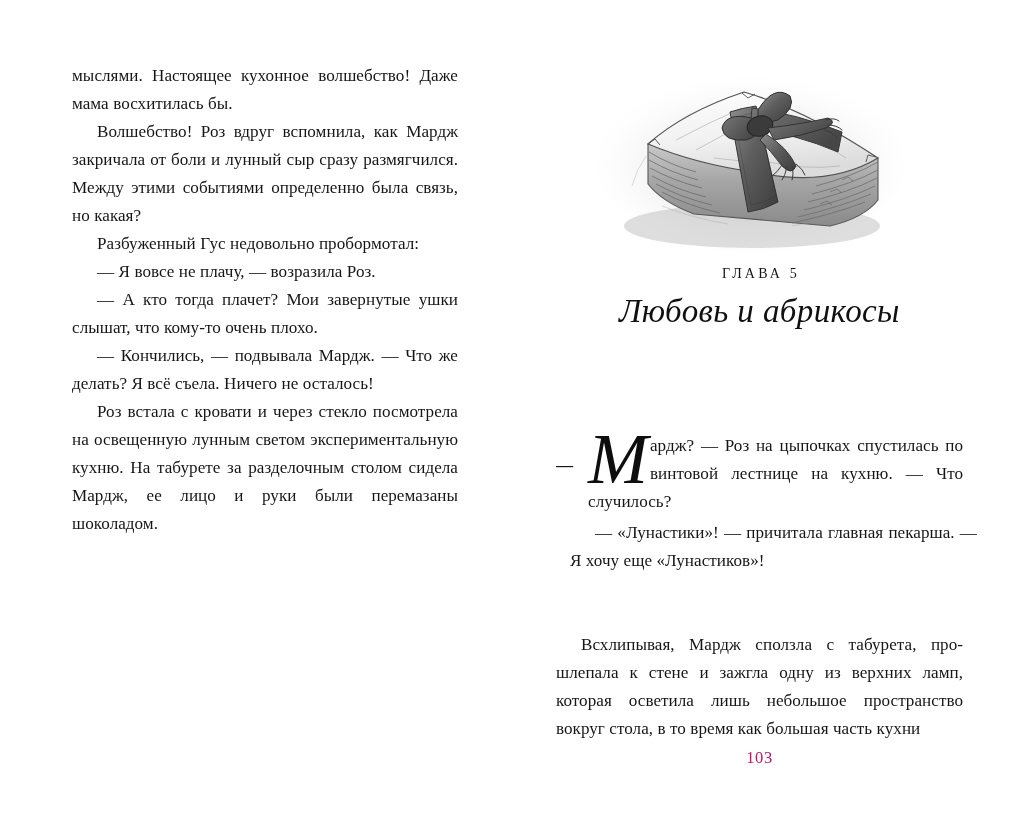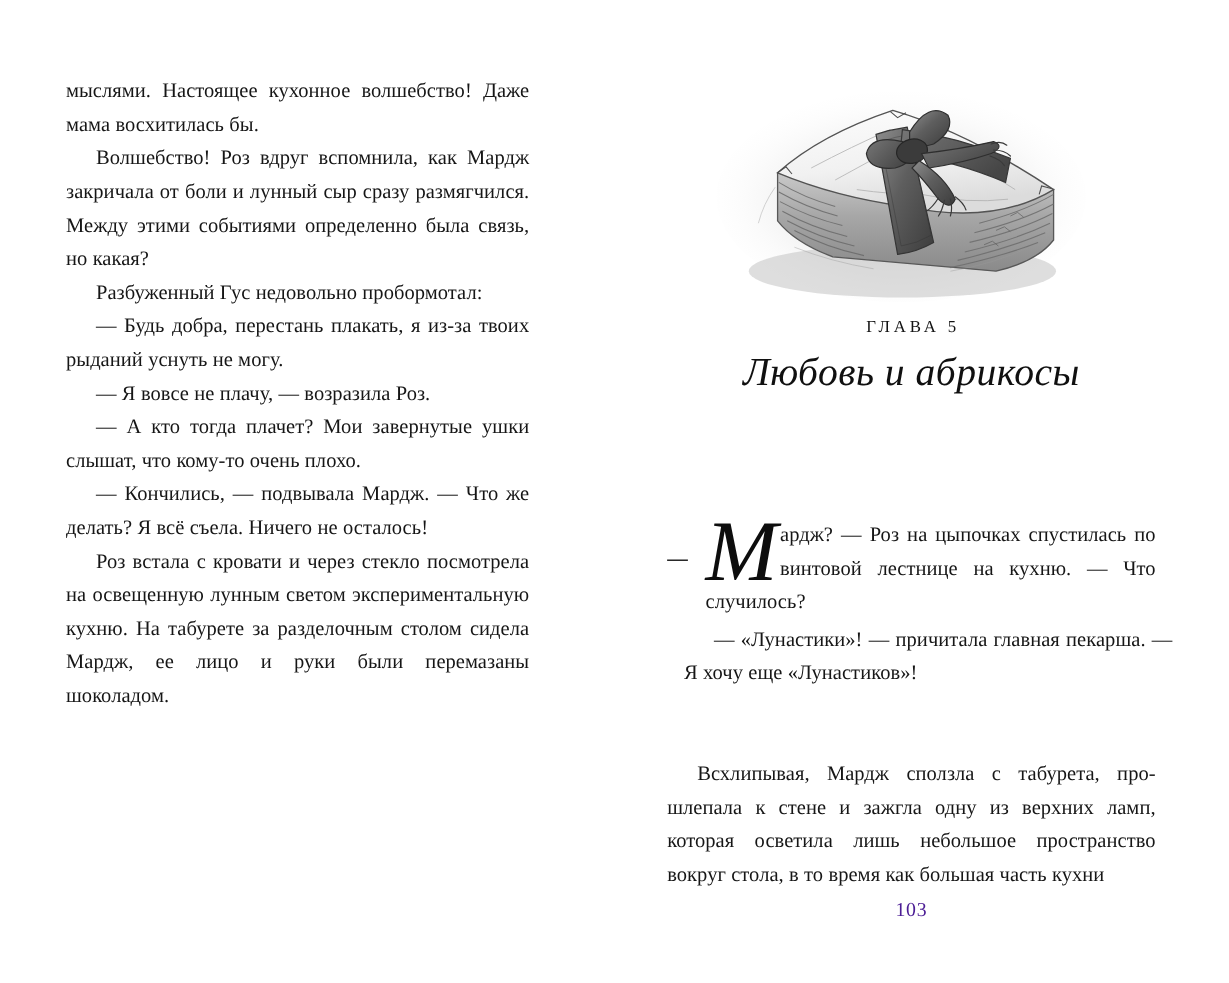--- a/index.html
+++ b/index.html
@@ -26,21 +26,21 @@
   
   .page-left {
     position: absolute;
     left: 0;
     top: 0;
     width: 480px;
     height: 819px;
   }
   .col-left {
     position: absolute;
-    left: 55px;
+    left: 72px;
     top: 62px;
     width: 386px;
   }
 
   
   .page-right {
     position: absolute;
     left: 480px;
     top: 0;
     width: 544px;
@@ -152,34 +152,33 @@
 
   
   .folio {
     position: absolute;
     left: 0;
     top: 748px;
     width: 407px;
     text-align: center;
     font-size: 16.5px;
     letter-spacing: 0.6px;
-    color: #4c1d95;
+    color: #be185d;
   }
 </style>
 </head>
 <body>
 
 <div class="spread">
 
   <div class="page-left">
     <div class="col-left">
       <p class="bodytext noindent">мыслями. Настоящее кухонное волшебство! Даже мама восхитилась бы.</p>
       <p class="bodytext indent">Волшебство! Роз вдруг вспомнила, как Мардж закричала от боли и лунный сыр сразу размягчил­ся. Между этими событиями определенно была связь, но какая?</p>
       <p class="bodytext indent">Разбуженный Гус недовольно пробормотал:</p>
-      <p class="bodytext indent">— Будь добра, перестань плакать, я из-за тво­их рыданий уснуть не могу.</p>
       <p class="bodytext indent">— Я вовсе не плачу, — возразила Роз.</p>
       <p class="bodytext indent">— А кто тогда плачет? Мои завернутые ушки слышат, что кому-то очень плохо.</p>
       <p class="bodytext indent">— Кончились, — подвывала Мардж. — Что же делать? Я всё съела. Ничего не осталось!</p>
       <p class="bodytext indent">Роз встала с кровати и через стекло посмотре­ла на освещенную лунным светом эксперимен­тальную кухню. На табурете за разделочным столом сидела Мардж, ее лицо и руки были перемазаны шоколадом.</p>
     </div>
   </div>
 
   <div class="page-right">
 
     <div class="illustration">

